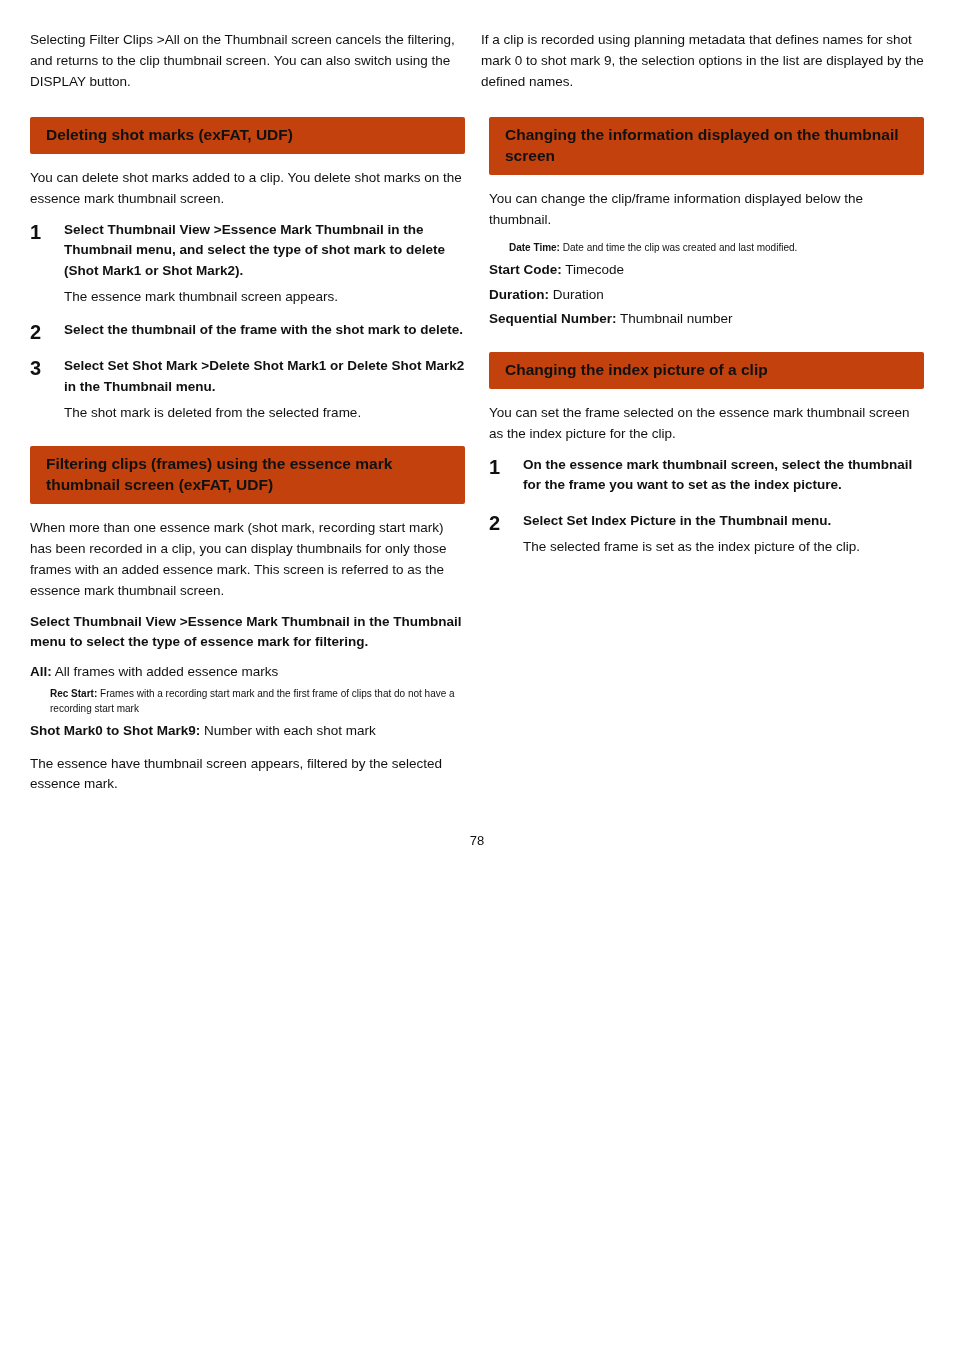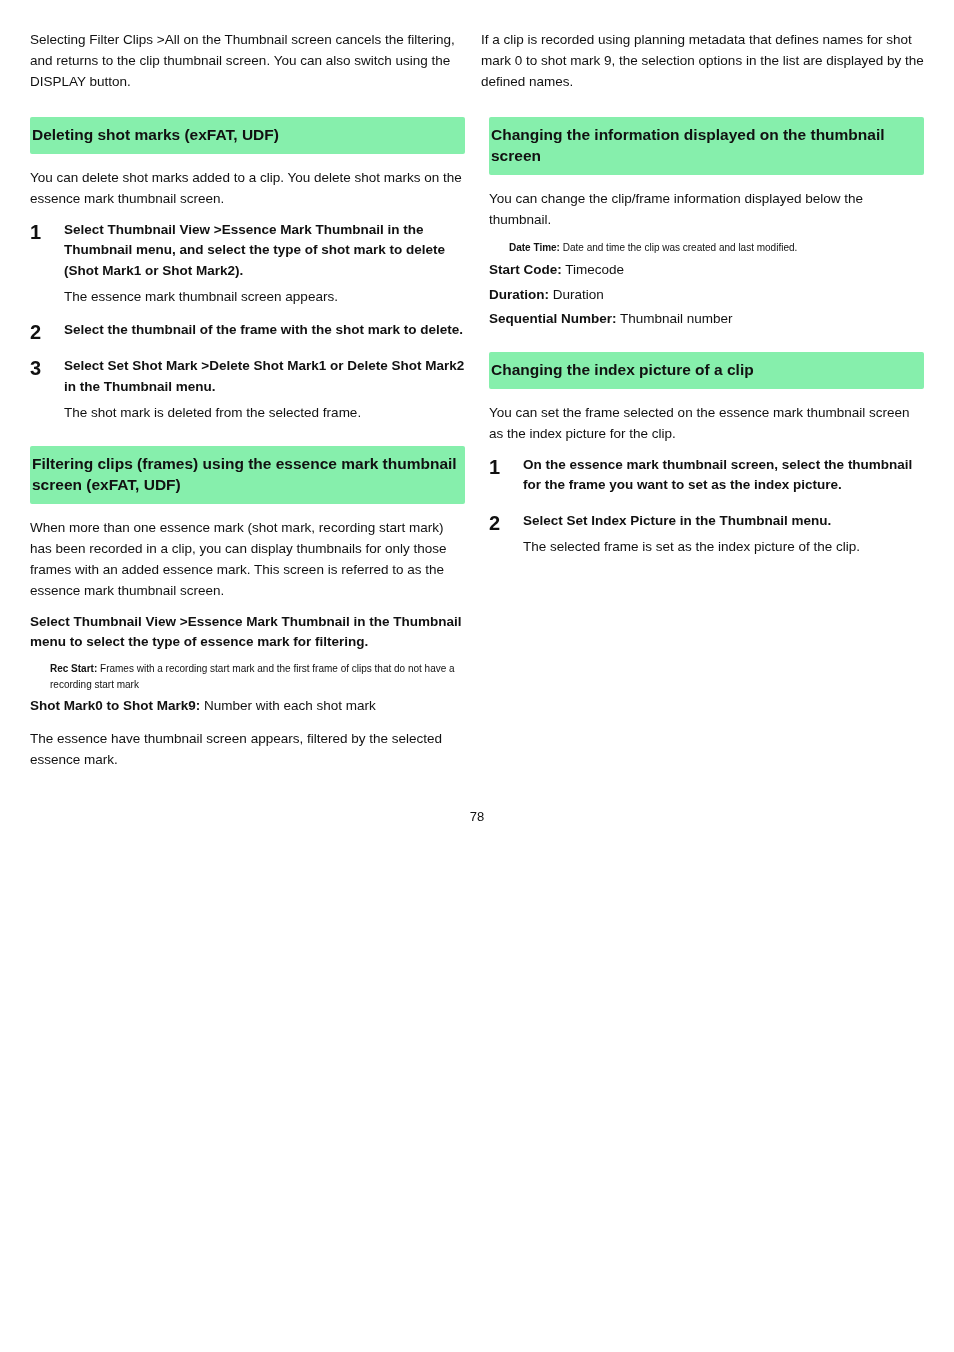--- a/index.html
+++ b/index.html
@@ -23,22 +23,22 @@
     .col-right {
       flex: 1 1 0;
       min-width: 0;
     }
     .intro-text {
       font-size: 13.5px;
       line-height: 1.55;
       margin-bottom: 6px;
     }
     .section-header {
-      background: #86efac;
-      padding: 8px 2px;
+      background: #c2410c;
+      padding: 8px 16px;
       margin-bottom: 14px;
       border-radius: 2px;
     }
     .section-header h2 {
       font-size: 15.5px;
       font-weight: bold;
       color: #111;
       line-height: 1.35;
     }
     .section-block {
@@ -165,20 +165,24 @@
       </ul>
     </div>
 
     <div class="section-block">
       <div class="section-header">
         <h2>Filtering clips (frames) using the essence mark thumbnail screen (exFAT, UDF)</h2>
       </div>
       <p class="body-text">When more than one essence mark (shot mark, recording start mark) has been recorded in a clip, you can display thumbnails for only those frames with an added essence mark.
 This screen is referred to as the essence mark thumbnail screen.</p>
       <p class="bold-instruction">Select Thumbnail View &gt;Essence Mark Thumbnail in the Thumbnail menu to select the type of essence mark for filtering.</p>
+      <div class="term-row">
+        <span class="term">All:</span>
+        <span> All frames with added essence marks</span>
+      </div>
       <div class="term-row indented">
         <span class="term">Rec Start:</span>
         <span> Frames with a recording start mark and the first frame of clips that do not have a recording start mark</span>
       </div>
       <div class="term-row">
         <span class="term">Shot Mark0 to Shot Mark9:</span>
         <span> Number with each shot mark</span>
       </div>
       <p class="body-text" style="margin-top:12px;">The essence have thumbnail screen appears, filtered by the selected essence mark.</p>
     </div>

